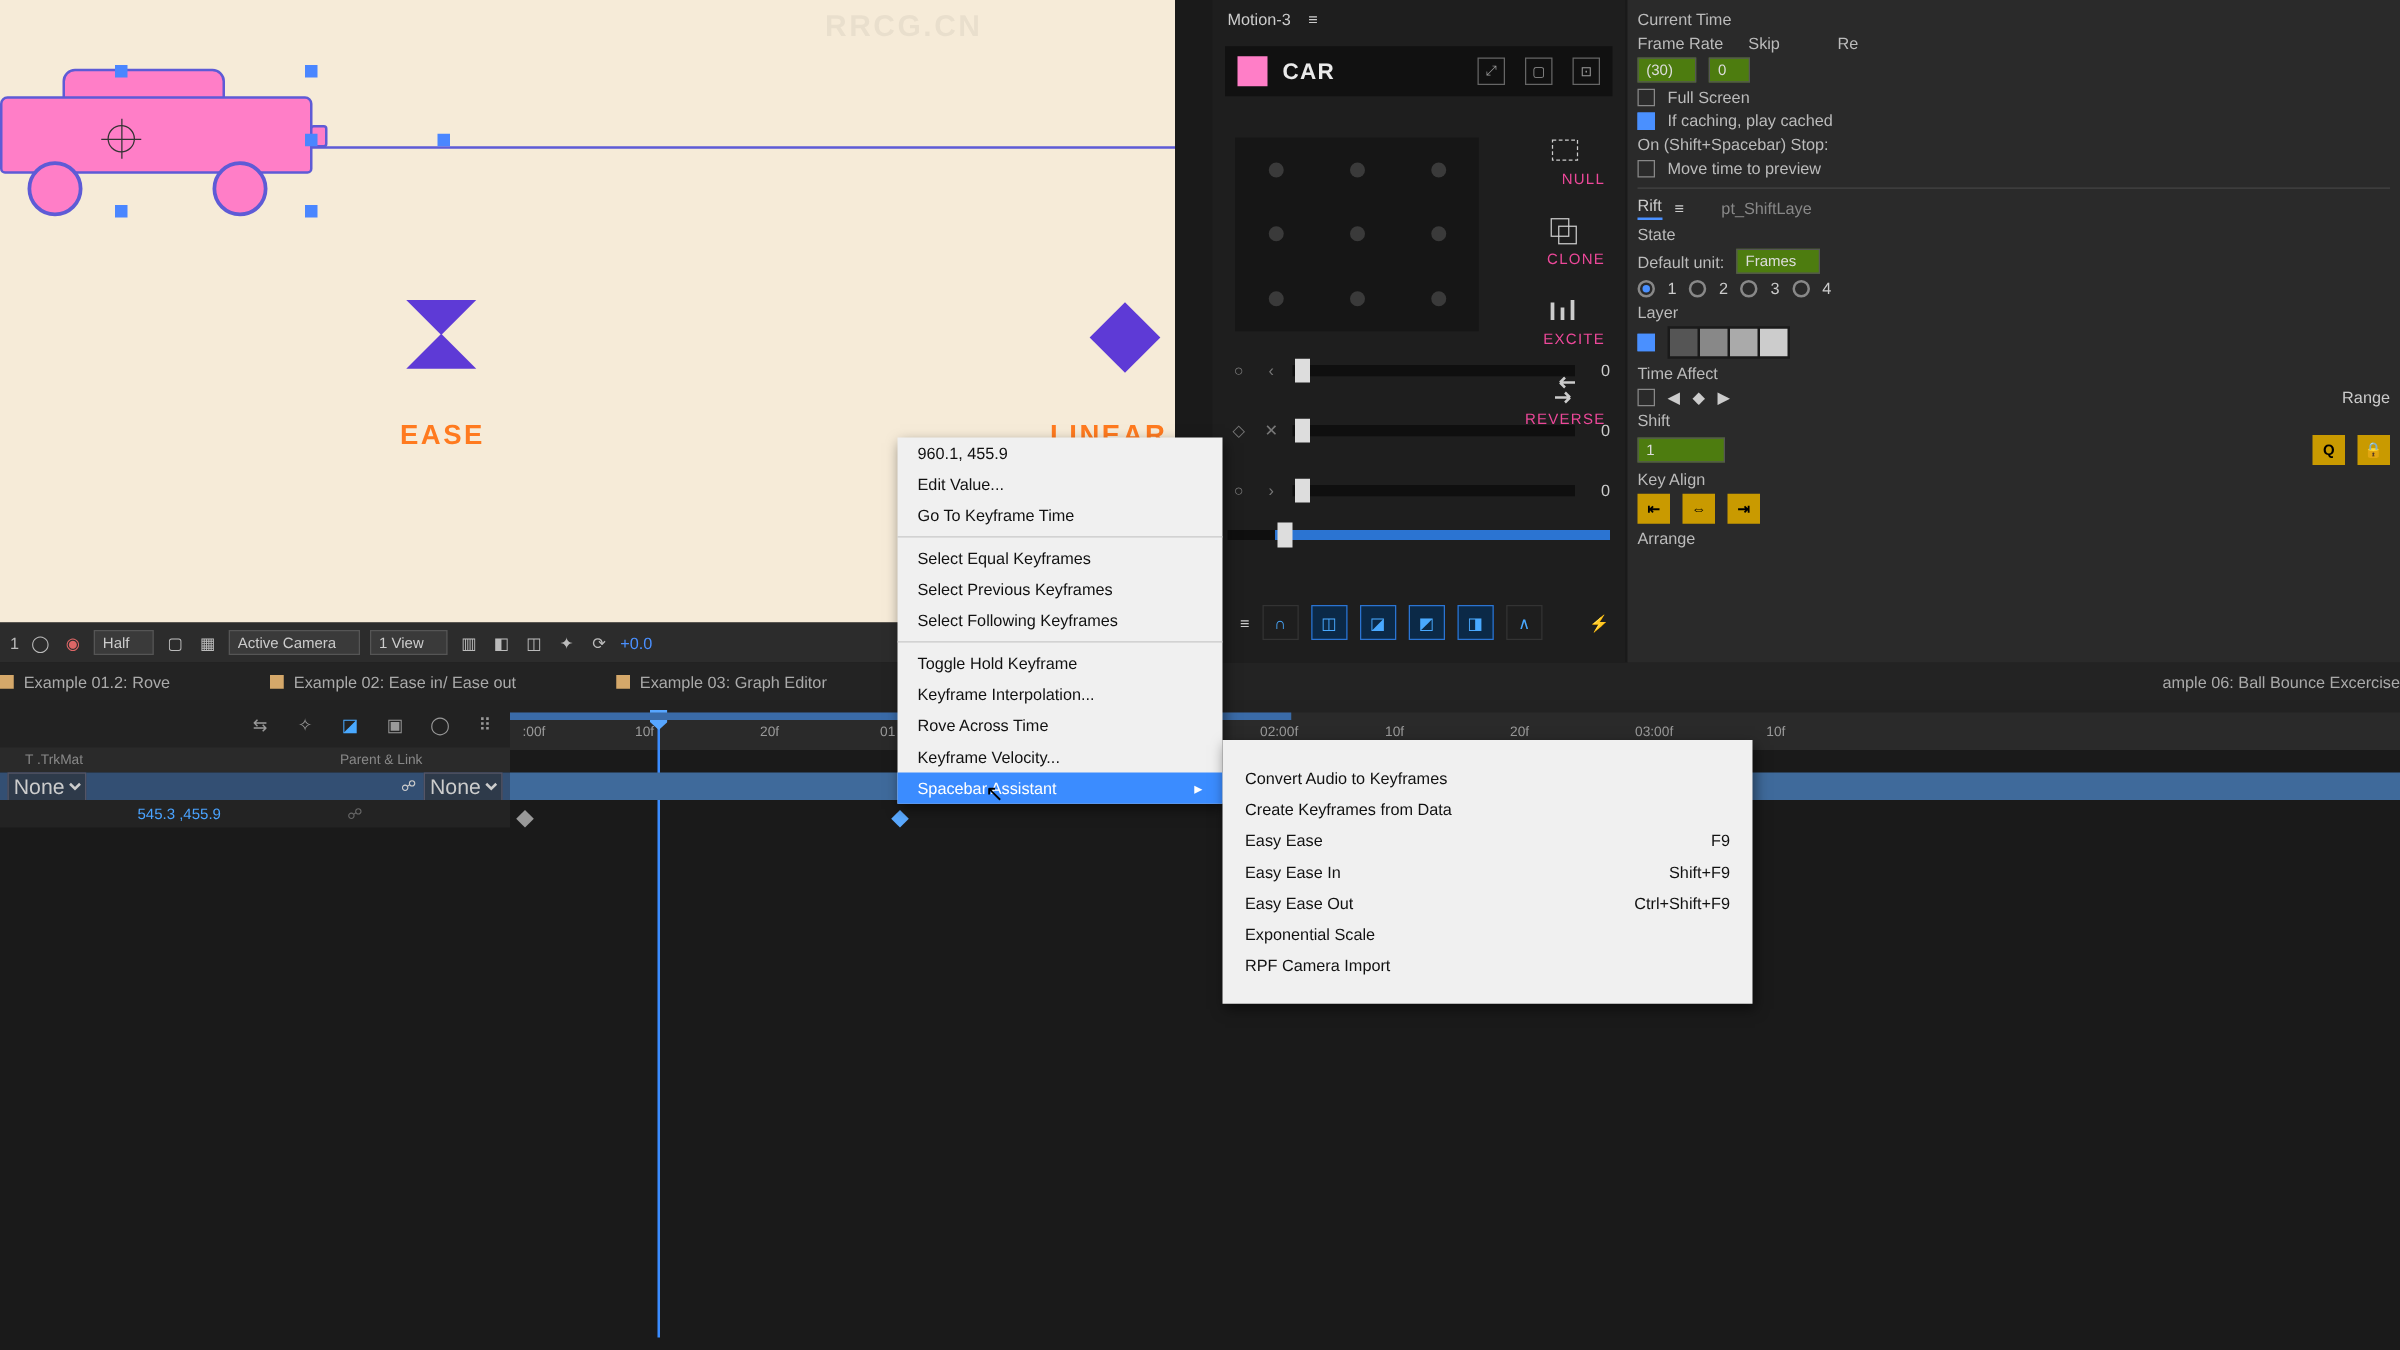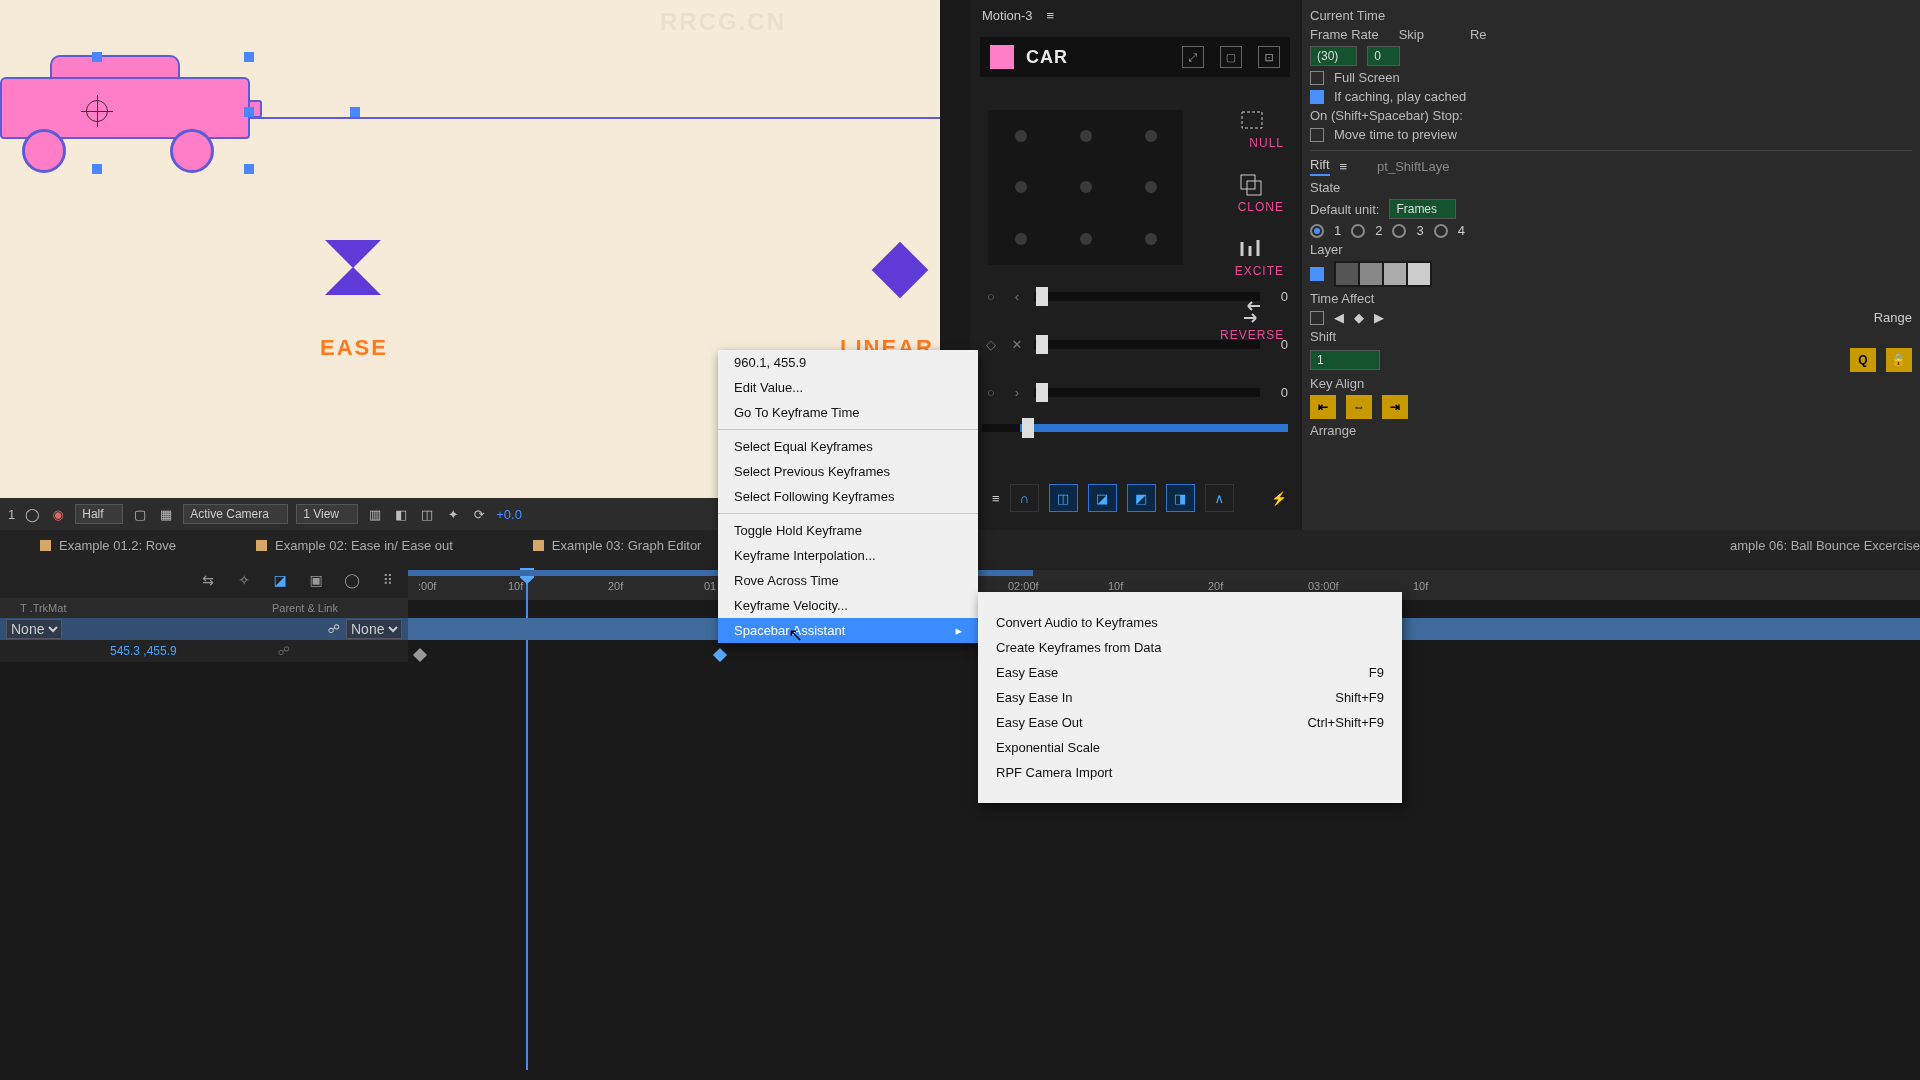--- a/index.html
+++ b/index.html
@@ -42,21 +42,21 @@
 
   
   .footer-bar { position:absolute; left:0; top: 498px; width: 940px; height: 32px;
     background: #2c2c2c; display:flex; align-items:center; gap:8px; padding:0 8px; }
   .footer-bar .num { color:#bbb; }
   .footer-bar .ic { width:18px; height:18px; display:inline-flex; align-items:center; justify-content:center; font-size:13px; color:#bbb; }
   .footer-bar select, .sel { background:#3a3a3a; color:#ccc; border:1px solid #555; font-size:12px; padding:2px 18px 2px 6px; appearance:none; }
 
   
   .comp-tabs { position:absolute; left:0; top: 530px; width: 1920px; height: 30px;
-    background: #232323; display:flex; align-items:center; gap: 80px; padding-left: 40px; }
+    background: #232323; display:flex; align-items:center; gap: 80px; }
   .comp-tab { display:flex; align-items:center; gap:8px; color:#aaa; font-size:13px; }
   .tab-swatch { width:11px; height:11px; background:#d5a86a; }
 
   
   .tl-tools { position:absolute; left:0; top: 560px; width: 1920px; height: 40px;
     background:#222; display:flex; align-items:center; }
   .tl-tools .iconbtn { width:28px; height:28px; margin:0 4px; display:flex; align-items:center; justify-content:center; color:#999; font-size:14px; }
   .tl-tools .iconbtn.on { color:#49a9ff; }
 
   
@@ -64,21 +64,21 @@
     background:#2a2a2a; color:#9a9a9a; font-size:11px; }
   .ruler .tick { position:absolute; top: 10px; }
   .playhead { position:absolute; top: 0; width:2px; height: 500px; background:#3a8cff; }
   .playhead-head { position:absolute; top:-2px; left:-6px; width:14px; height:16px; background:#57a6ff; clip-path: polygon(0 0,100% 0,100% 60%,50% 100%,0 60%);}
 
   
   .layers-head { position:absolute; left:0; top: 598px; width: 408px; height: 20px;
     background:#2a2a2a; display:flex; align-items:center; font-size:11px; color:#888; }
   .layer-row { position:absolute; left:0; top: 618px; width: 408px; height: 22px;
     background: #334f73; display:flex; align-items:center; gap:6px; padding:0 6px; font-size:12px; }
-  .layer-row select { background:#2e3a4a; color:#ccc; border:1px solid #556; font-size:14px; }
+  .layer-row select { background:#2e3a4a; color:#ccc; border:1px solid #556; font-size:17px; }
   .prop-row { position:absolute; left:0; top: 640px; width: 408px; height: 22px;
     background:#232323; display:flex; align-items:center; gap:10px; padding-left: 110px;
     font-size:12px; color:#4aa3ff; }
 
   .track-sel { position:absolute; left: 408px; top: 618px; width: 1512px; height: 22px;
     background:#3f6a9b; }
   .kf { position:absolute; width:10px; height:10px; background:#999; transform: rotate(45deg); }
   .kf.hl { background:#5aa9ff; }
 
   
@@ -115,21 +115,21 @@
   .ease-icons { position:absolute; left:12px; top: 480px; width: 306px; height: 36px;
     display:flex; align-items:center; gap:10px;}
   .ease-icons .b { width:32px; height:28px; border:1px solid #333; display:flex; align-items:center; justify-content:center; color:#49a9ff;}
   .ease-icons .hl { background:#0b2947; border-color:#2b74d2; }
 
   
   .rift { position:absolute; left: 1302px; top: 0; width: 618px; height: 530px;
     background:#2a2a2a; padding: 4px 8px; font-size:13px; }
   .rift .row { display:flex; align-items:center; gap:10px; margin:4px 0; }
   .rift label { color:#bbb; }
-  .rift .sel { background:#14532d; border:1px solid #555; color:#ddd; }
+  .rift .sel { background:#4d7c0f; border:1px solid #555; color:#ddd; }
   .chk { width:14px; height:14px; border:1px solid #888; display:inline-block; }
   .chk.on { background:#4a90ff; border-color:#4a90ff; }
   .radio { width:14px; height:14px; border:2px solid #888; border-radius:50%; display:inline-block; }
   .radio.on:after { content:""; display:block; width:6px; height:6px; margin:2px; border-radius:50%; background:#4a90ff; }
 
   .thumbs { display:flex; gap:2px; background:#1a1a1a; padding:2px; }
   .thumbs div { width:22px; height:22px; }
 
   .icons-row { display:flex; gap:6px; }
   .smallbtn { width:26px; height:24px; background:#c99a00; display:inline-flex; align-items:center; justify-content:center; color:#000; font-size:12px; font-weight:bold; }

